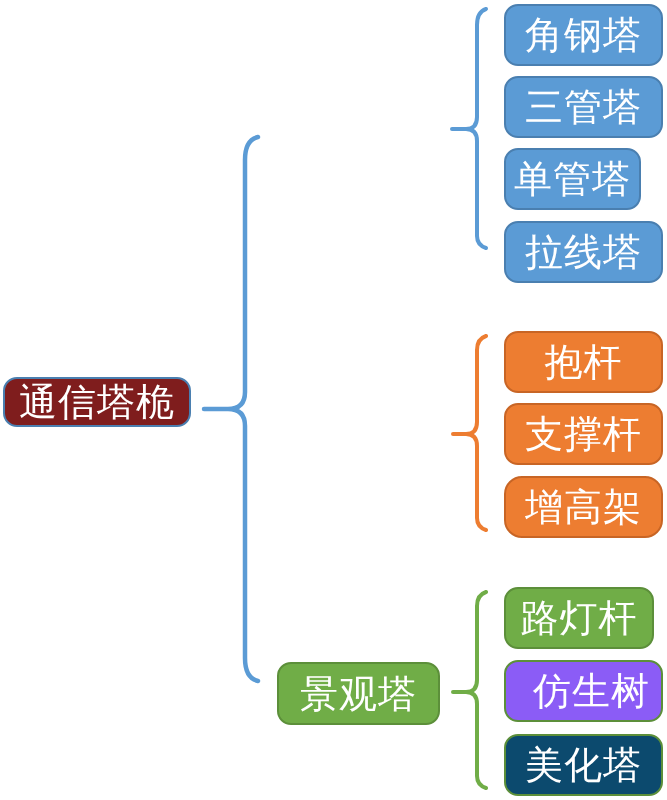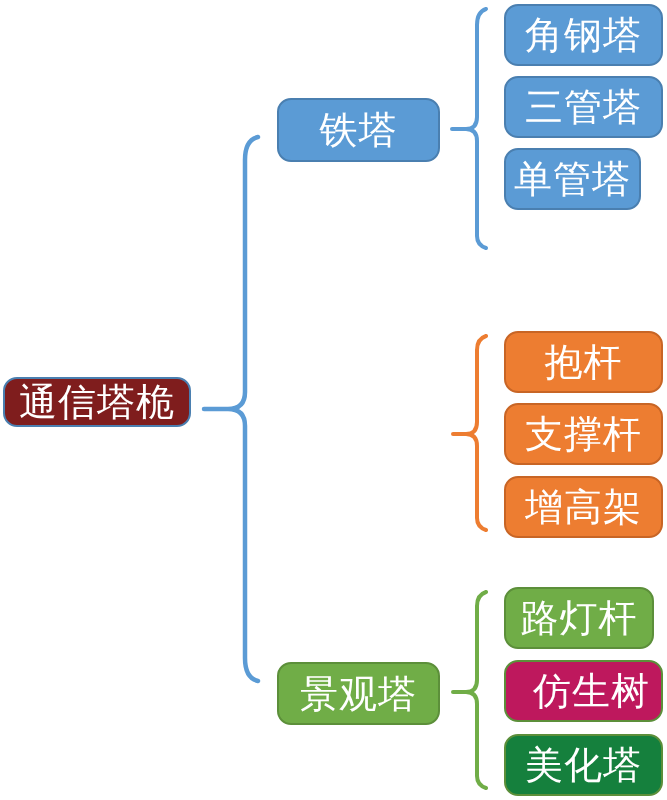--- a/index.html
+++ b/index.html
@@ -39,28 +39,28 @@
 
   <svg class="braces" viewBox="0 0 667 800" aria-hidden="true">
     <path fill="none" stroke-width="4.5" stroke-linecap="round" stroke-linejoin="round" d="M204 409 L228 409 M258 137 Q245 140 245 160 L245 392 Q245 409 228 409 Q245 409 245 426 L245 658 Q245 678 258 681" stroke="#5B9BD5"></path>
     <path fill="none" stroke-width="4" stroke-linecap="round" stroke-linejoin="round" d="M452 129 L466 129 M486 9 Q477 12 477 25 L477 117 Q477 129 466 129 Q477 129 477 141 L477 236 Q477 245 486 248" stroke="#5B9BD5"></path>
     <path fill="none" stroke-width="4" stroke-linecap="round" stroke-linejoin="round" d="M453 434 L466 434 M486 336 Q477 339 477 350 L477 422 Q477 434 466 434 Q477 434 477 446 L477 518 Q477 527 486 530" stroke="#ED7D31"></path>
     <path fill="none" stroke-width="4" stroke-linecap="round" stroke-linejoin="round" d="M453 692 L466 692 M486 592 Q477 595 477 606 L477 680 Q477 692 466 692 Q477 692 477 704 L477 776 Q477 785 486 788" stroke="#70AD47"></path>
   </svg>
 
   <div class="node" style="left: 3px; top: 377px; width: 188px; height: 50px; background-color: #7f1d1d; border-color: rgb(74, 127, 176);">通信塔桅</div>
 
-  <div class="node" style="left: 277px; top: 98px; width: 163px; height: 64px; background-color: rgb(91, 155, 213); border-color: rgb(74, 127, 176);">铁塔</div>
   <div class="node" style="left: 277px; top: 662px; width: 163px; height: 63px; background-color: rgb(112, 173, 71); border-color: rgb(92, 143, 58); text-align: center;">景观塔</div>
 
   <div class="node" style="left: 504px; top: 76px; width: 159px; height: 62px; background-color: rgb(91, 155, 213); border-color: rgb(74, 127, 176);">三管塔</div>
   <div class="node" style="left: 504px; top: 4px; width: 159px; height: 62px; background-color: rgb(91, 155, 213); border-color: rgb(74, 127, 176);">角钢塔</div>
   <div class="node" style="left: 504px; top: 148px; width: 137px; height: 62px; background-color: rgb(91, 155, 213); border-color: rgb(74, 127, 176);">单管塔</div>
+  <div class="node" style="left: 504px; top: 221px; width: 159px; height: 62px; background-color: rgb(91, 155, 213); border-color: rgb(74, 127, 176);">拉线塔</div>
 
   <div class="node" style="left: 504px; top: 331px; width: 159px; height: 62px; background-color: rgb(237, 125, 49); border-color: rgb(200, 101, 37);">抱杆</div>
   <div class="node" style="left: 504px; top: 403px; width: 159px; height: 62px; background-color: rgb(237, 125, 49); border-color: rgb(200, 101, 37);">支撑杆</div>
-  <div class="node" style="left: 504px; top: 476px; width: 159px; height: 62px; background-color: rgb(237, 125, 49); border-color: rgb(200, 101, 37);">增高架</div>
+  <div class="node" style="left: 504px; top: 476px; width: 159px; height: 62px; background-color: rgb(237, 125, 49); border-color: rgb(200, 101, 37); border-radius: 18px;">增高架</div>
 
   <div class="node" style="left: 504px; top: 587px; width: 150px; height: 62px; background-color: rgb(112, 173, 71); border-color: rgb(92, 143, 58);">路灯杆</div>
-  <div class="node" style="left: 504px; top: 660px; width: 159px; height: 62px; background-color: #be185d; border-color: rgb(92, 143, 58); padding-left: 16px;">仿生树</div>
-  <div class="node" style="left: 504px; top: 734px; width: 159px; height: 62px; background-color: #15803d; border-color: rgb(92, 143, 58);">美化塔</div>
+  <div class="node" style="left: 504px; top: 660px; width: 159px; height: 62px; background-color: #8b5cf6; border-color: rgb(92, 143, 58); padding-left: 16px;">仿生树</div>
+  <div class="node" style="left: 504px; top: 734px; width: 159px; height: 62px; background-color: #0c4a6e; border-color: rgb(92, 143, 58);">美化塔</div>
 
 </div>
 
 </body></html>

